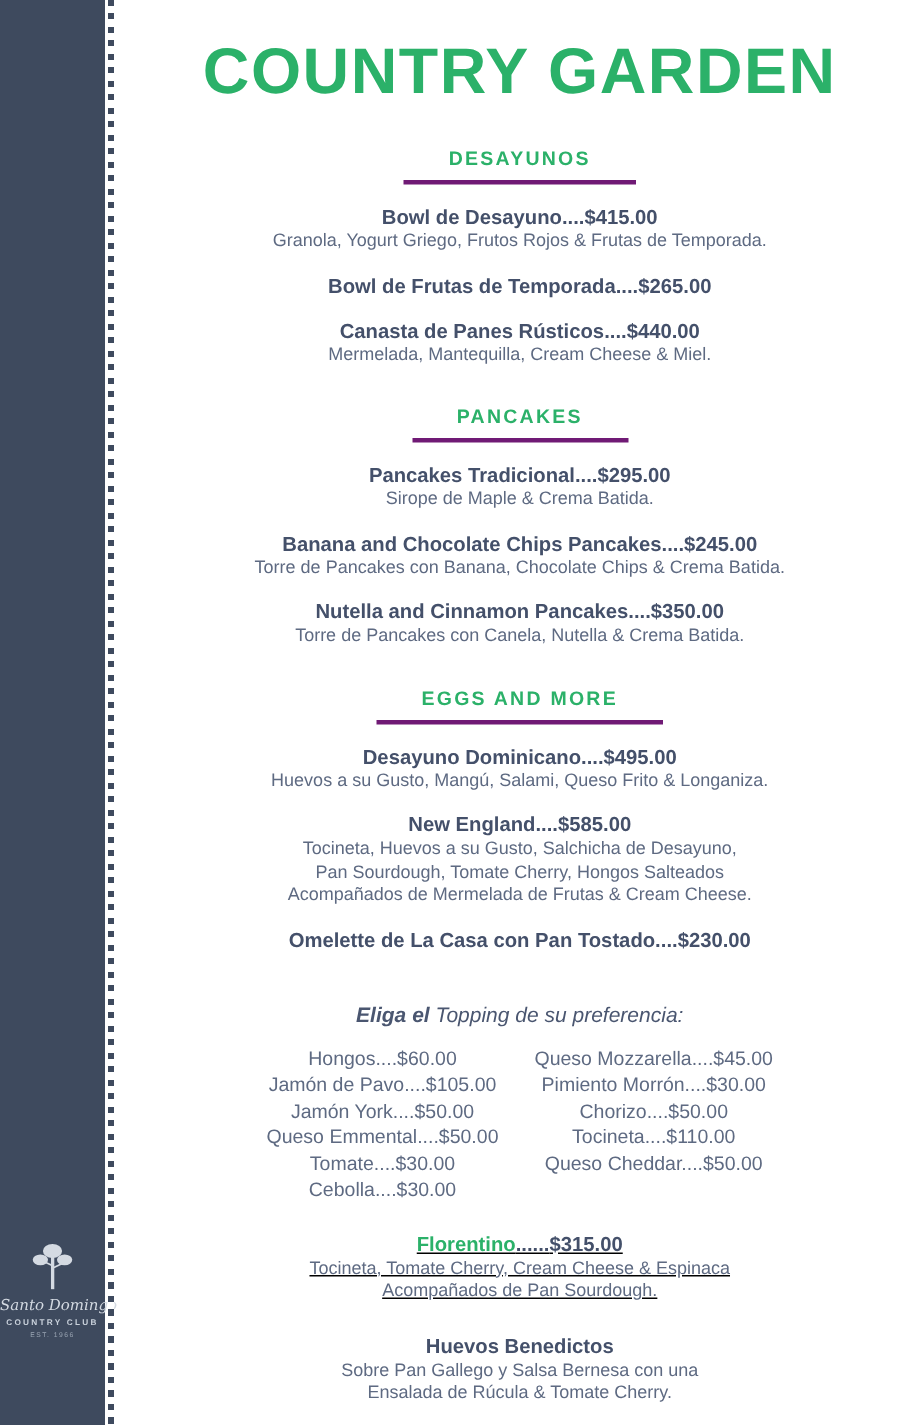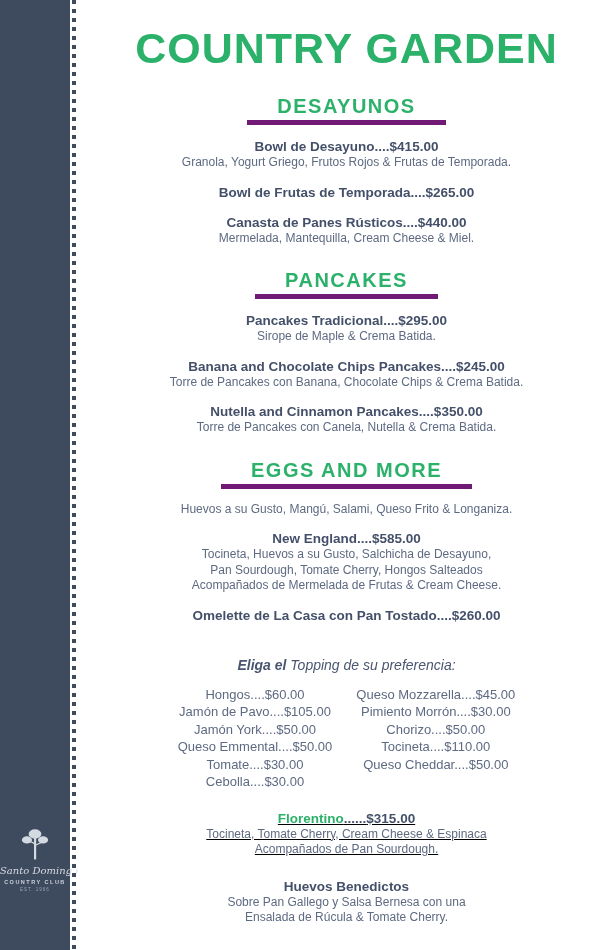--- a/index.html
+++ b/index.html
@@ -42,23 +42,23 @@
   .title {
     margin-top: 24px;
     font-size: 43px; line-height: 48px; font-weight: bold;
     letter-spacing: 1px; color: #2BB169; white-space: nowrap;
   }
 
   .menu-section { margin-top: 24px; }
   .sec-heading-wrap { margin-bottom: 2px; }
   .sec-heading {
     display: inline-block;
-    font-size: 20px; line-height: 20px; font-weight: bold;
+    font-size: 13px; line-height: 20px; font-weight: bold;
     letter-spacing: 1.5px; color: #2BB169;
-    border-bottom: 5px solid #701a75; padding: 0 30px 4px;
+    border-bottom: 3px solid #701a75; padding: 0 30px 4px;
   }
   .item { margin-top: 13px; }
   .name-line {
     font-weight: bold; color: #44506A;
     font-size: 13.5px; line-height: 17px;
   }
   .desc { color: #5E6A82; font-size: 12px; line-height: 15.5px; }
 
   .toppings { margin-top: 32px; }
   .toppings-intro { font-size: 14px; line-height: 18px; font-style: italic; color: #4A5670; }
@@ -124,30 +124,31 @@
             <div class="desc">Torre de Pancakes con Banana, Chocolate Chips &amp; Crema Batida.</div>
           </div>
           <div class="item">
             <div class="name-line">Nutella and Cinnamon Pancakes....$350.00</div>
             <div class="desc">Torre de Pancakes con Canela, Nutella &amp; Crema Batida.</div>
           </div>
         </section>
         <section class="menu-section">
           <div class="sec-heading-wrap"><div class="sec-heading">EGGS AND MORE</div></div>
           <div class="item">
+            <div class="name-line">Desayuno Dominicano....$495.00</div>
             <div class="desc">Huevos a su Gusto, Mangú, Salami, Queso Frito &amp; Longaniza.</div>
           </div>
           <div class="item">
             <div class="name-line">New England....$585.00</div>
             <div class="desc">Tocineta, Huevos a su Gusto, Salchicha de Desayuno,</div>
             <div class="desc">Pan Sourdough, Tomate Cherry, Hongos Salteados</div>
             <div class="desc">Acompañados de Mermelada de Frutas &amp; Cream Cheese.</div>
           </div>
           <div class="item">
-            <div class="name-line">Omelette de La Casa con Pan Tostado....$260.00</div>
+            <div class="name-line">Omelette de La Casa con Pan Tostado....$230.00</div>
           </div>
         </section>
       </div>
 
     <div class="toppings">
       <div class="toppings-intro">
         <span class="intro-bold">Eliga el</span><span> Topping de su preferencia:</span>
       </div>
       <div class="cols">
         <div class="top-col" id="top-left">

